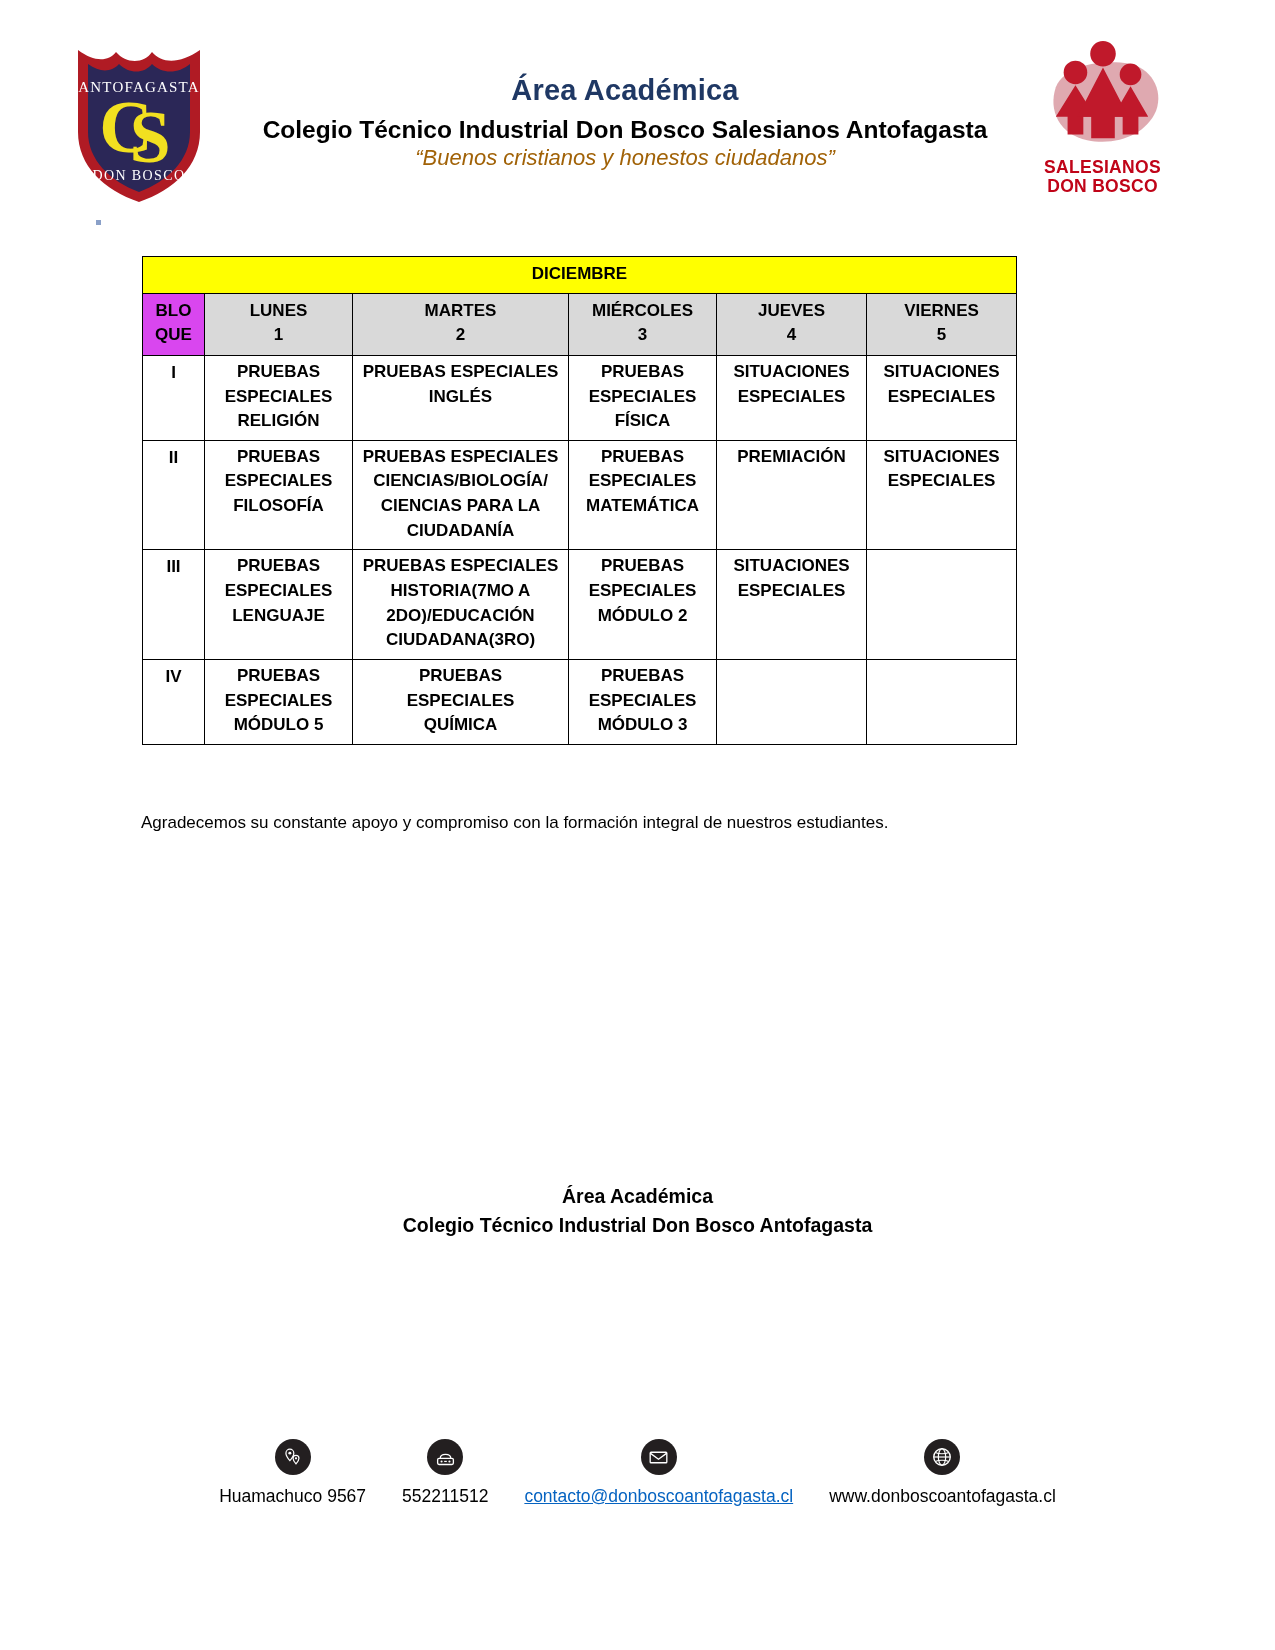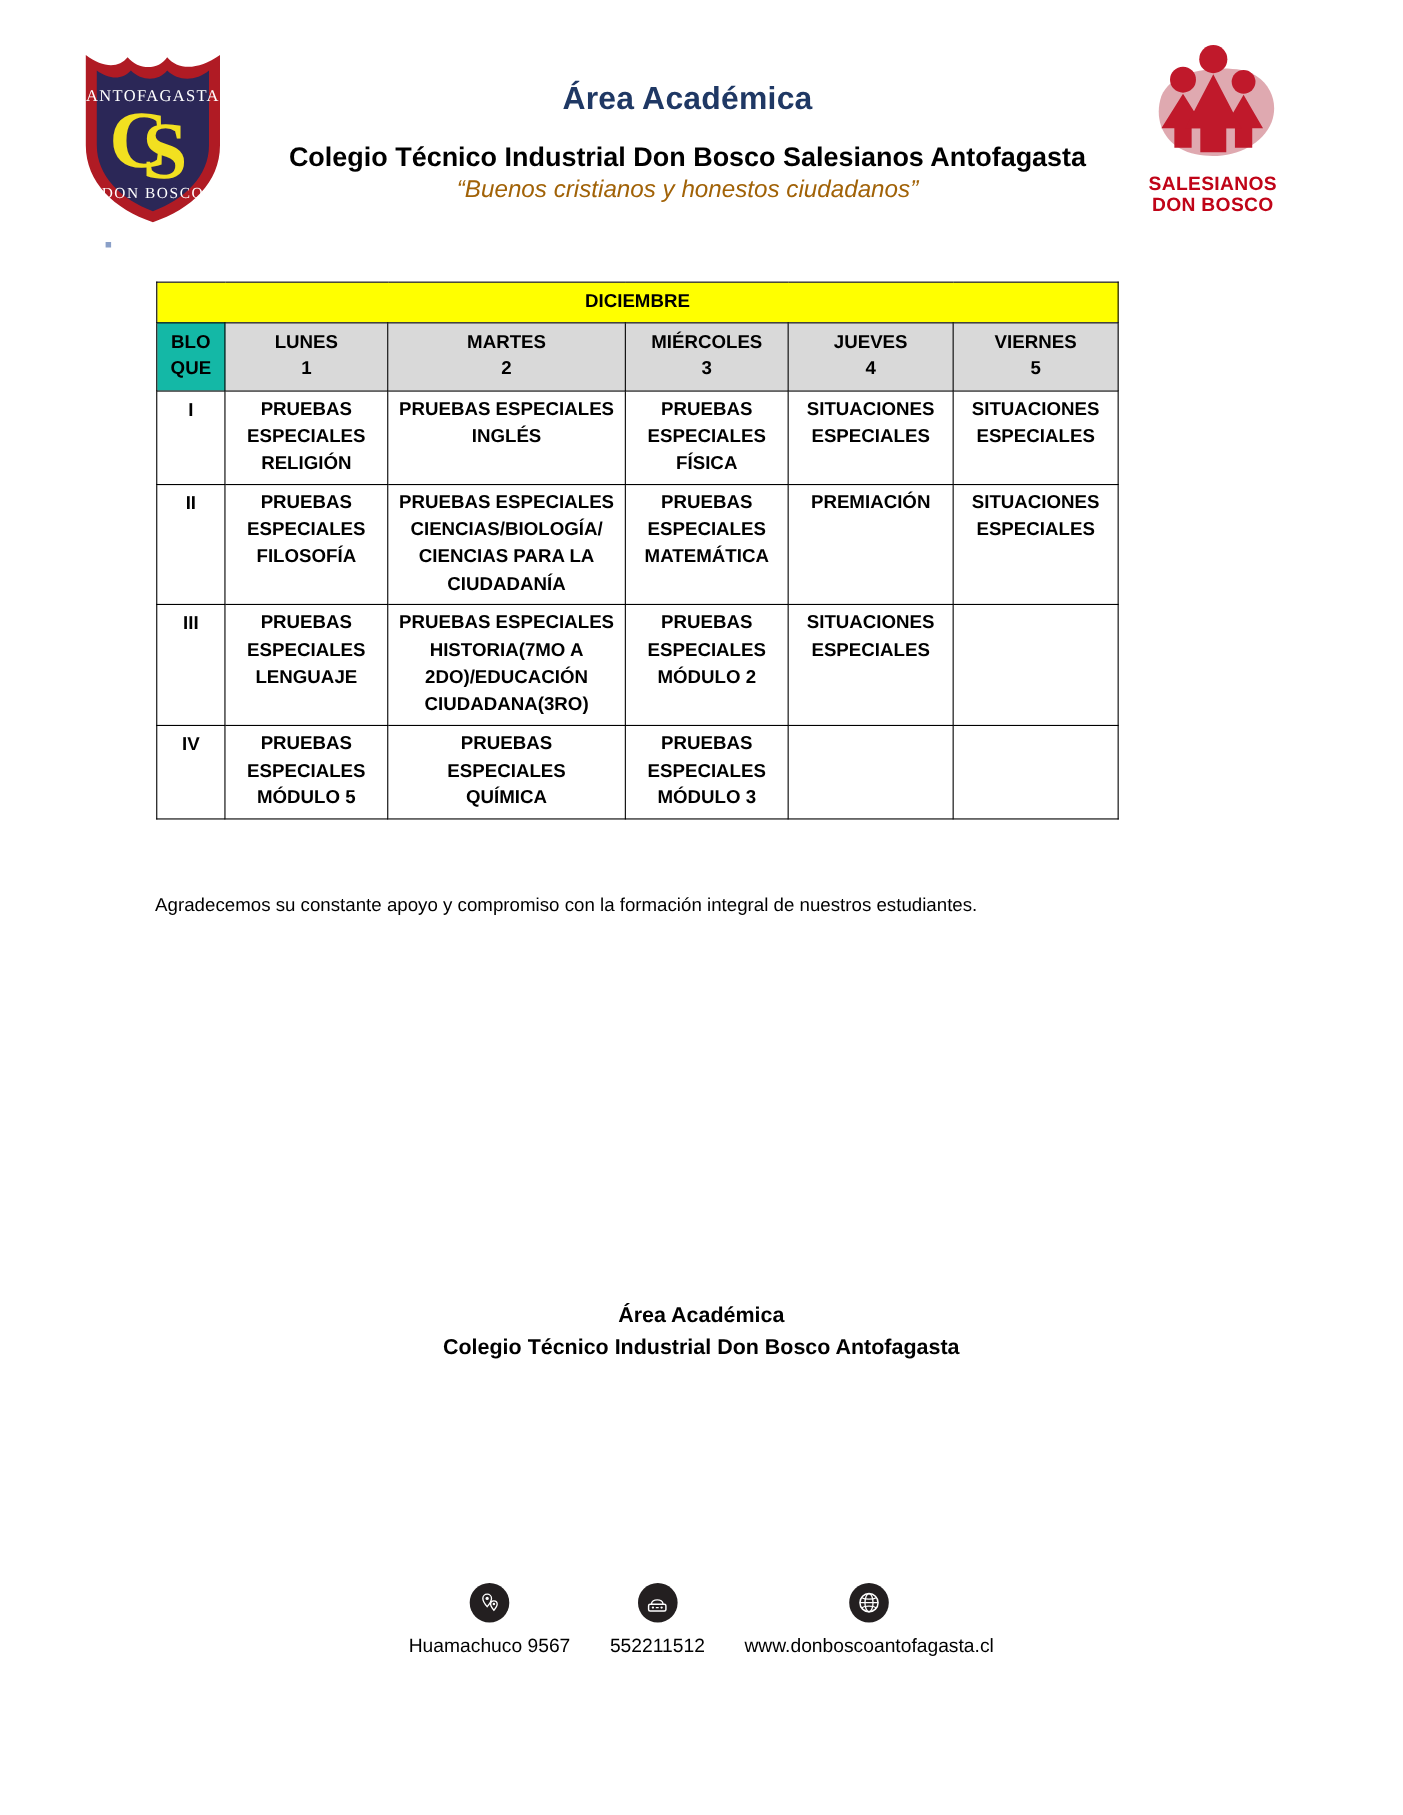--- a/index.html
+++ b/index.html
@@ -51,21 +51,21 @@
     font-size: 29px;
     font-weight: bold;
     color: #1f3864;
     letter-spacing: .2px;
     line-height: 1.15;
   }
   .header-sub {
     font-size: 24.5px;
     font-weight: bold;
     color: #000000;
-    margin-top: 23px;
+    margin-top: 9px;
     line-height: 1.15;
     white-space: nowrap;
   }
   .header-motto {
     font-size: 22px;
     font-style: italic;
     color: #a16207;
     margin-top: 0;
     line-height: 1.15;
   }
@@ -128,21 +128,21 @@
     padding: 5px 0 6px 0 !important;
     text-align: center;
     border: 1.6px solid #000 !important;
   }
   .dayhead {
     background: #d9d9d9;
     padding: 5px 2px 7px 2px !important;
     line-height: 1.5;
   }
   .bloque-head {
-    background: #14b8a6;
+    background: #d946ef;
     padding: 5px 2px 7px 2px !important;
     font-size: 17px;
     line-height: 1.5;
   }
   .rowlabel {
     text-align: center;
     font-size: 17px;
     padding-top: 5px !important;
   }
   .c-bloque { width: 62px; }
@@ -429,20 +429,29 @@
           <rect x="3" y="13" width="18" height="7" rx="1.6" fill="none" stroke="#ffffff" stroke-width="1.5"></rect>
           <path d="M6 13 C6 7 18 7 18 13" fill="none" stroke="#ffffff" stroke-width="1.5"></path>
           <circle cx="7.5" cy="16.5" r="1.2" fill="#ffffff"></circle>
           <circle cx="16.5" cy="16.5" r="1.2" fill="#ffffff"></circle>
           <line x1="10.5" y1="16.5" x2="13.5" y2="16.5" stroke="#ffffff" stroke-width="1.4"></line>
         </svg>
       </span>
       <span class="ftext">552211512</span>
     </div>
 
+    <div class="fitem">
+      <span class="fcircle">
+        <svg width="21" height="21" viewBox="0 0 24 24" aria-hidden="true">
+          <rect x="2.5" y="6" width="19" height="12" rx="1" fill="none" stroke="#ffffff" stroke-width="1.5"></rect>
+          <path d="M2.5 7 L12 14 L21.5 7" fill="none" stroke="#ffffff" stroke-width="1.5"></path>
+        </svg>
+      </span>
+      <span class="ftext link">contacto@donboscoantofagasta.cl</span>
+    </div>
 
     <div class="fitem">
       <span class="fcircle">
         <svg width="22" height="22" viewBox="0 0 24 24" aria-hidden="true">
           <circle cx="12" cy="12" r="9" fill="none" stroke="#ffffff" stroke-width="1.5"></circle>
           <ellipse cx="12" cy="12" rx="4" ry="9" fill="none" stroke="#ffffff" stroke-width="1.3"></ellipse>
           <line x1="3" y1="12" x2="21" y2="12" stroke="#ffffff" stroke-width="1.3"></line>
           <path d="M4.8 7 C8 9 16 9 19.2 7" fill="none" stroke="#ffffff" stroke-width="1.2"></path>
           <path d="M4.8 17 C8 15 16 15 19.2 17" fill="none" stroke="#ffffff" stroke-width="1.2"></path>
         </svg>

